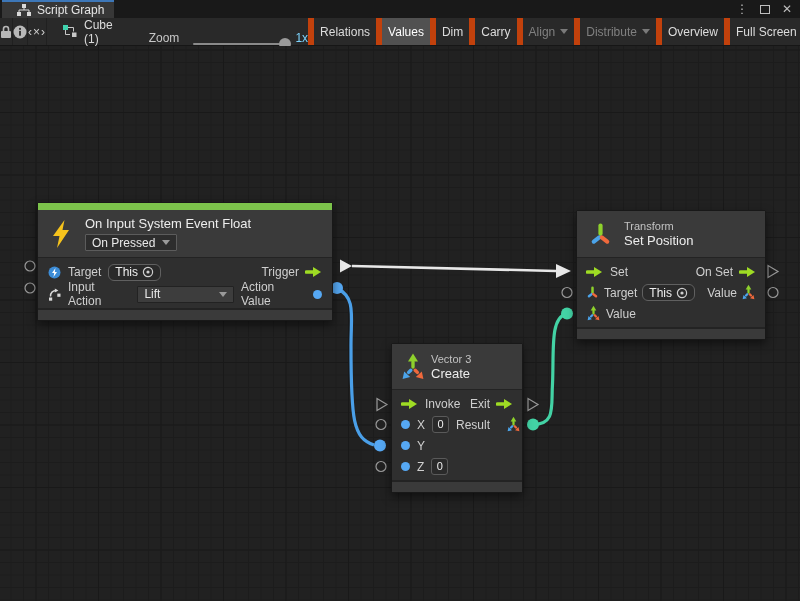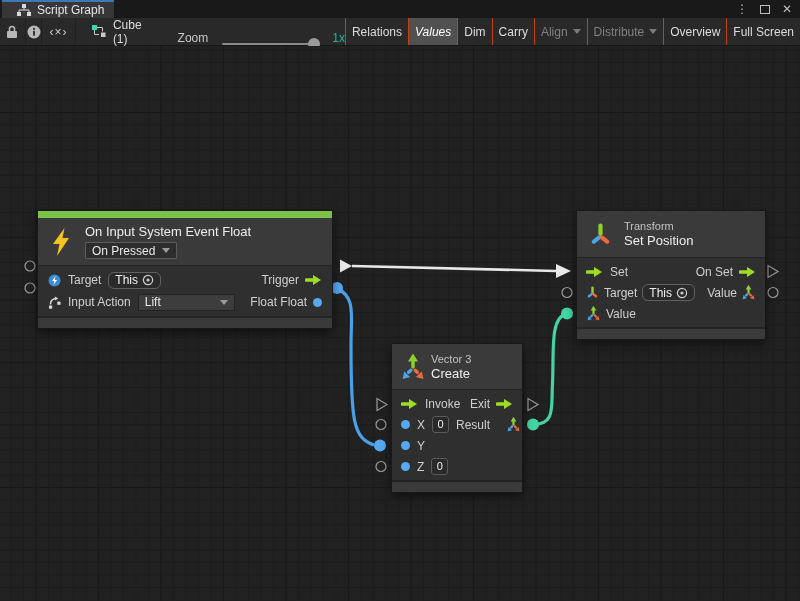--- a/index.html
+++ b/index.html
@@ -26,27 +26,27 @@
   .toolbar {
     height:28px; background:#292929; border-bottom:1px solid #161616;
     display:flex; align-items:stretch; font-size:12px; position:relative;
   }
   .tb-seg { display:flex; align-items:center; justify-content:center; border-right:1px solid #202020; }
   .seg-lock { width:55px; } .seg-info { width:34px; } .seg-code { width:72px; color:#cfcfcf; font-size:12px; letter-spacing:1px; }
   .crumb { display:flex; align-items:center; gap:7px; padding-left:16px; color:#dcdcdc; }
   .zoomgrp { display:flex; align-items:flex-end; margin-left:36px; color:#c8c8c8; }
   .zoom-track { position:relative; width:92px; height:2px; background:#8a8a8a; margin-left:14px; border-radius:1px; }
   .zoom-handle { position:absolute; right:-6px; top:-5px; width:12px; height:12px; border-radius:50%; background:#9a9a9a; }
-  .zoom-val { margin-left:18px; color:#14b8a6; }
+  .zoom-val { margin-left:10px; color:#7dd3fc; }
   .tb-right { margin-left:auto; display:flex; align-items:stretch; }
   .tb-btn {
     display:flex; align-items:center; gap:5px; padding:13px 6px;
-    border-left:1px solid #c2410c; color:#dcdcdc; white-space:nowrap;
-  }
-  .tb-btn.active { background:#515151; color:#fff;font-style:italic; }
+    border-left:6px solid #c2410c; color:#dcdcdc; white-space:nowrap;
+  }
+  .tb-btn.active { background:#515151; color:#fff; }
   .tb-btn.disabled { color:#808080; }
   .caret-sm { width:0; height:0; border-left:4px solid transparent; border-right:4px solid transparent; border-top:5px solid #9a9a9a; }
   .tb-btn.disabled .caret-sm { border-top-color:#7a7a7a; }
   
   .canvas {
     position:absolute; top:46px; left:0; width:800px; height:555px;
     background-color:#212121;
     background-image:
       linear-gradient(to right, #191919 1px, transparent 1px),
       linear-gradient(to bottom, #191919 1px, transparent 1px),
@@ -209,21 +209,21 @@
     <circle cx="381" cy="420.5" r="5" fill="#212121" stroke="#9a9a9a" stroke-width="1.2"></circle>
 
     <polygon points="528,352.5 528,364.5 538,358.5" fill="#212121" stroke="#9a9a9a" stroke-width="1.2"></polygon>
 
     <circle cx="567" cy="246.5" r="5" fill="#212121" stroke="#9a9a9a" stroke-width="1.2"></circle>
 
     <polygon points="768,219.5 768,231.5 778,225.5" fill="#212121" stroke="#9a9a9a" stroke-width="1.2"></polygon>
     <circle cx="773" cy="246.5" r="5" fill="#212121" stroke="#9a9a9a" stroke-width="1.2"></circle>
   </svg>
 
-  <div class="node" style="left:37px; top:164px; width:296px;">
+  <div class="node" style="left:37px; top:156px; width:296px;">
     <div class="accent"></div>
     <div class="node-hdr" style="height:48px;">
       <span class="ico">
         <svg width="22" height="30" viewBox="0 0 22 30">
             <path d="M14.5 1 L3 17 h6.5 L7 29 L19 11 h-6.5 Z" fill="#f6c31c"></path>
           </svg>
       </span>
       <div class="hdr-col">
         <span class="node-title">On Input System Event Float</span>
         <span class="dd dark" style="margin-top:3px; width:92px;">
@@ -268,21 +268,21 @@
               <rect x="1" y="9.5" width="3.2" height="3.2" fill="#d8d8d8"></rect>
               <rect x="9.3" y="5.6" width="3.2" height="3.2" fill="#d8d8d8"></rect>
             </svg>
         </span>
         <span>Input Action</span>
         <span class="dd" style="width:97px;">
           <span>Lift</span>
           <span class="caret-sm spread"></span>
         </span>
         <span class="rgt">
-          <span>Float Float</span>
+          <span>Action Value</span>
           <span class="dot"></span>
         </span>
       </div>
     </div>
     <div class="node-ftr"></div>
   </div>
 
   <div class="node" style="left:391px; top:297px; width:132px;">
     <div class="node-hdr" style="height:46px; gap:5px; padding:0 8px;">
       <span class="ico">

